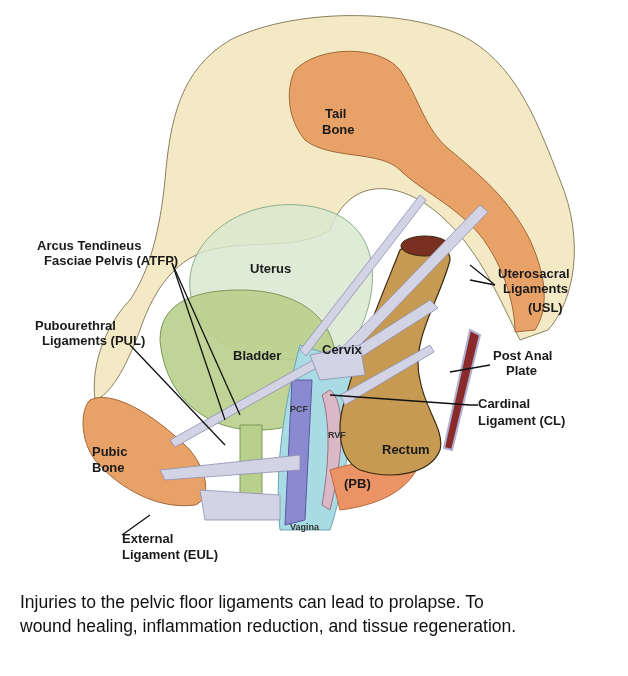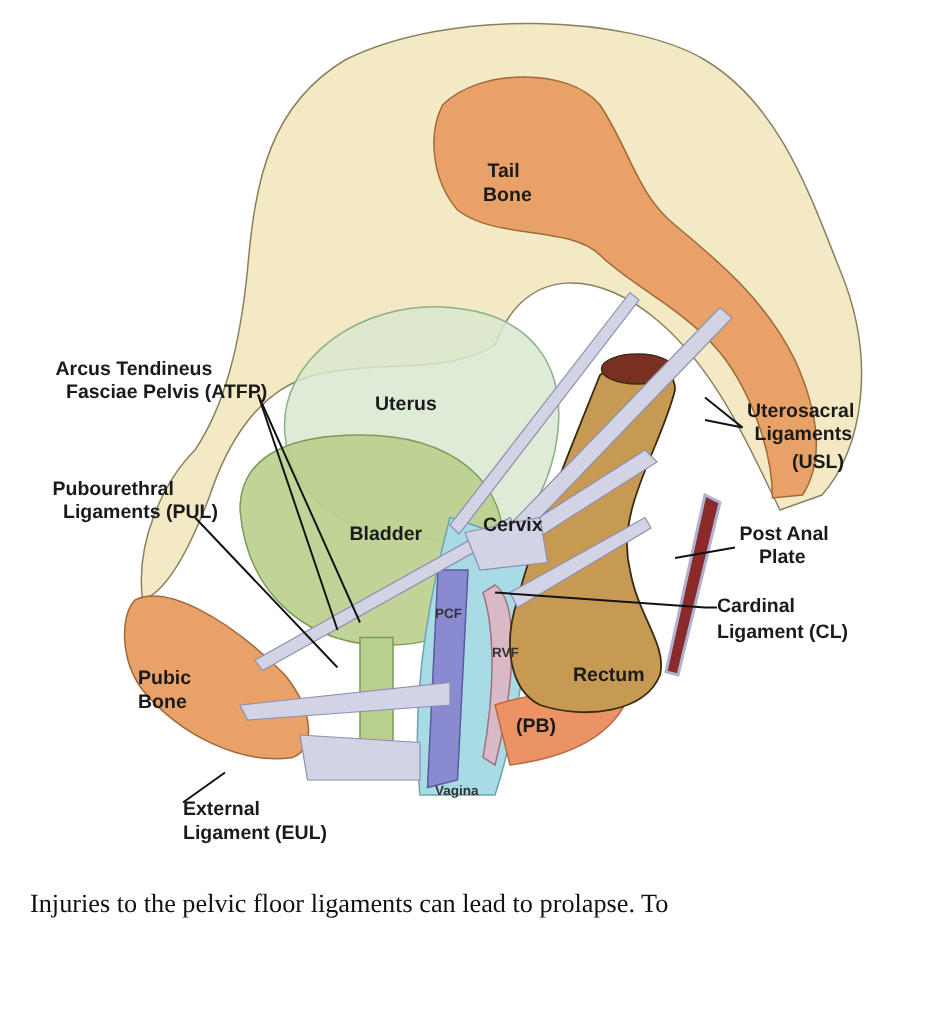--- a/index.html
+++ b/index.html
@@ -1,21 +1,21 @@
 <!DOCTYPE html>
 <html><head>
 <meta charset="utf-8">
 <style>
   html,body{margin:0;padding:0;background:#ffffff;}
   body{width:628px;height:676px;position:relative;overflow:hidden;font-family:"Liberation Sans",sans-serif;}
   #figure{position:absolute;left:0;top:0;width:628px;height:580px;}
   .lbl{font-family:"Liberation Sans",sans-serif;font-weight:bold;fill:#1a1a1a;font-size:13px;}
   .sm{font-size:9px;fill:#333;font-weight:bold;}
   .lead{stroke:#111;stroke-width:1.3;fill:none;}
-  #caption{position:absolute;left:20px;top:590px;width:600px;font-family:Liberation Serif, serif;font-size:17.5px;line-height:24px;color:#111;}
+  #caption{position:absolute;left:20px;top:590px;width:600px;font-family:Liberation Sans, sans-serif;font-size:17.5px;line-height:24px;color:#111;}
   #caption span{display:block;}
 </style>
 </head>
 <body>
 
 <svg id="figure" viewBox="0 0 628 580" xmlns="http://www.w3.org/2000/svg">
 
   <path d="M230 40 C300 5 420 10 470 40 C520 70 540 130 560 180 C585 240 575 300 548 330 L520 340 C500 300 480 250 440 215 C400 180 350 175 330 230 C300 250 250 240 210 250 C170 260 150 300 140 330 C125 370 110 395 95 400 C90 360 110 320 130 300 C150 270 160 230 165 180 C170 120 180 70 230 40 Z" fill="#f3e9c4" stroke="#8a8060" stroke-width="1"></path>
 
   <path d="M295 70 C320 45 380 45 400 70 C420 100 425 130 450 150 C480 175 510 200 530 240 C548 280 548 310 535 330 L515 332 C515 300 500 260 480 235 C455 205 420 190 400 170 C380 150 330 160 305 140 C288 120 285 90 295 70 Z" fill="#e8a268" stroke="#a06838" stroke-width="1"></path>
@@ -86,13 +86,14 @@
   <text class="lbl" x="493" y="360">Post Anal</text>
   <text class="lbl" x="506" y="375">Plate</text>
   <text class="lbl" x="478" y="408">Cardinal</text>
   <text class="lbl" x="478" y="425">Ligament (CL)</text>
   <text class="lbl" x="122" y="543">External</text>
   <text class="lbl" x="122" y="559">Ligament (EUL)</text>
 </svg>
 
 <div id="caption">
   <span>Injuries to the pelvic floor ligaments can lead to prolapse. To</span>
+  <span>wound healing, inflammation reduction, and tissue regeneration.</span>
 </div>
 
 </body></html>

